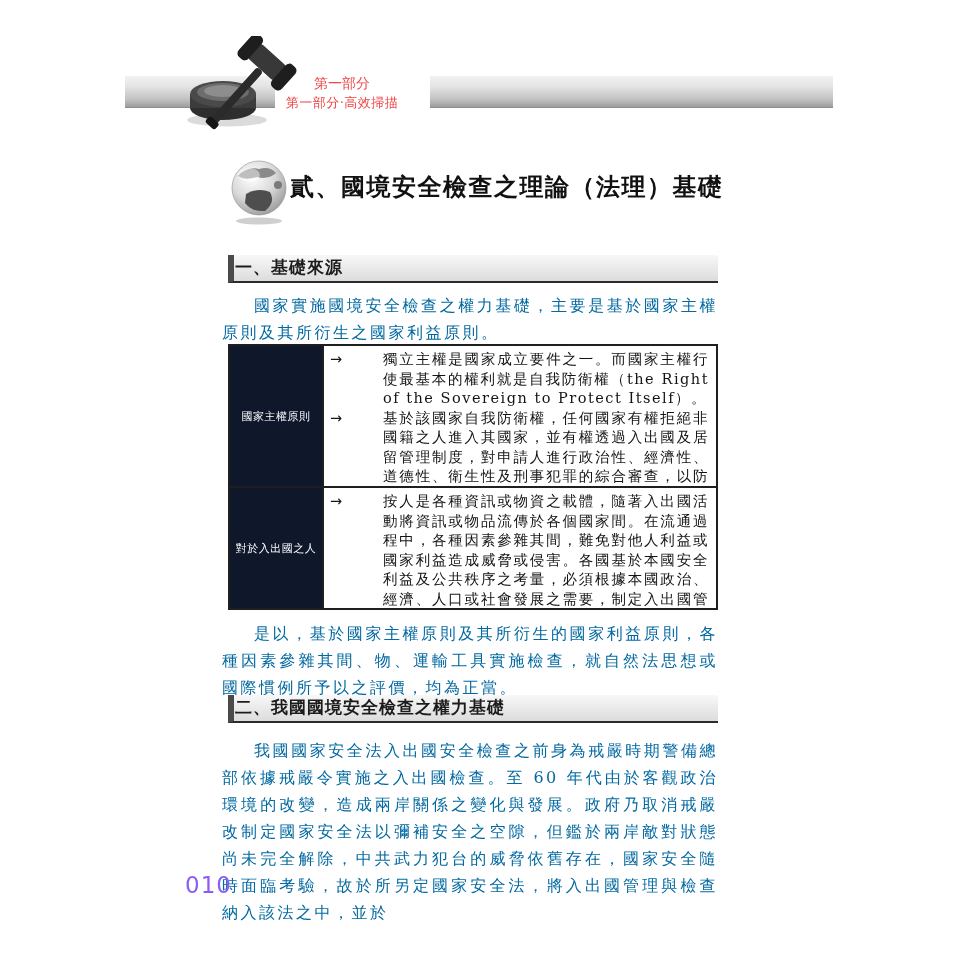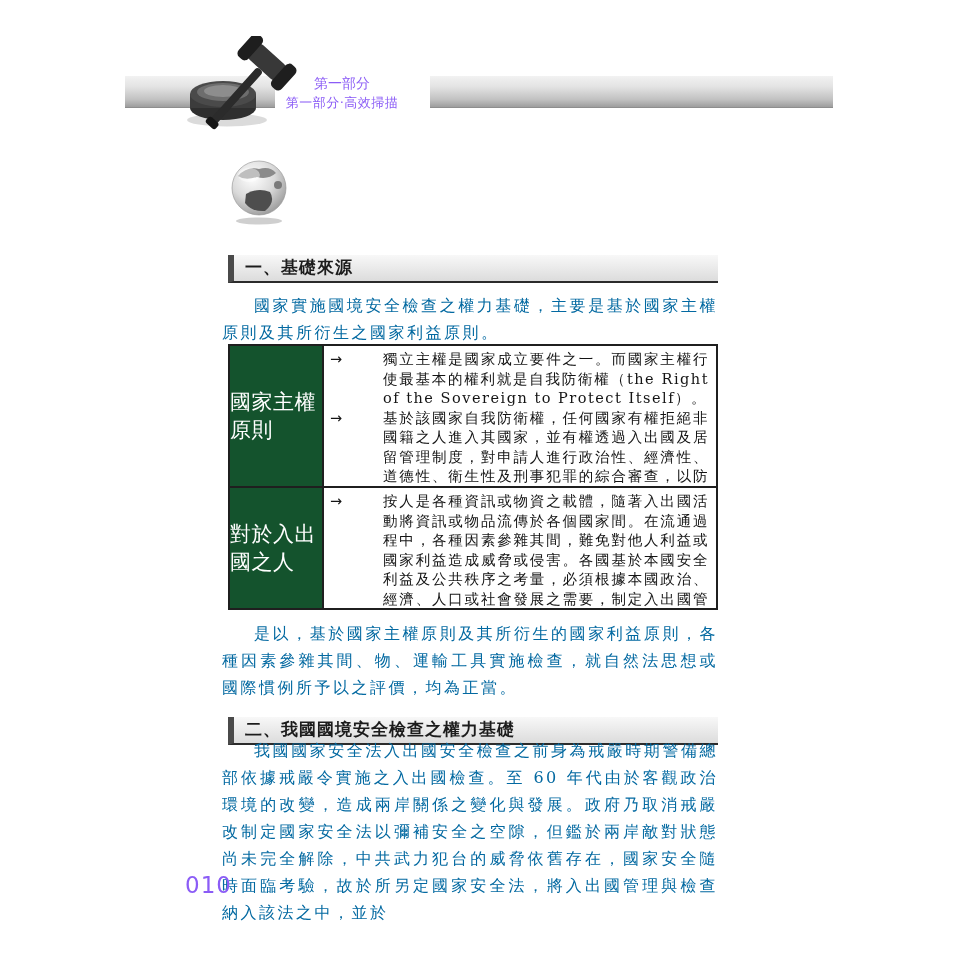--- a/index.html
+++ b/index.html
@@ -7,57 +7,57 @@
   body { position: relative; font-family: "DejaVu Sans", "Liberation Sans", sans-serif; color: #222; }
 
   
   .hdr-bar { position: absolute; height: 32px; top: 76px;
     background: linear-gradient(to bottom, #f2f2f2 0%, #e3e3e3 35%, #c2c2c2 75%, #9d9d9d 100%);
     border-bottom: 1px solid #8d8d8d; }
   .hdr-bar.left  { left: 125px; width: 150px; }
   .hdr-bar.right { left: 430px; width: 403px; }
   .gavel-wrap { position: absolute; left: 163px; top: 36px; width: 180px; height: 112px; }
   .hdr-text { position: absolute; left: 276px; top: 73px; width: 132px;
-    text-align: center; line-height: 20px; color: #8b5cf6; }
+    text-align: center; line-height: 20px; color: #ef4444; }
   .hdr-text .l1 { font-size: 14px; }
   .hdr-text .l2 { font-size: 13px; letter-spacing: 0.5px; }
 
   
   .title-row { position: absolute; left: 228px; top: 156px; width: 640px; height: 70px; }
   .globe-wrap { position: absolute; left: 2px; top: 2px; width: 60px; height: 68px; }
   .chapter-title { position: absolute; left: 62px; top: 14px; width: 560px;
     font-size: 24px; font-weight: bold; letter-spacing: 1.5px; color: #111; line-height: 34px; }
 
   
   .sec-bar { position: absolute; left: 228px; width: 490px; height: 28px;
     background: linear-gradient(to bottom, #f8f8f8, #dcdcdc);
     border-left: 6px solid #4a4a4a; border-bottom: 2px solid #2b2b2b;
     font-size: 17px; font-weight: bold; color: #1c1c1c;
-    line-height: 25px; padding-left: 11px; letter-spacing: 1px; }
+    line-height: 25px; padding-left: 1px; letter-spacing: 1px; }
   .sec-bar.s1 { top: 255px; }
-  .sec-bar.s2 { top: 717px; }
+  .sec-bar.s2 { top: 695px; }
 
   
   .para { position: absolute; left: 222px; width: 496px;
     font-family: "DejaVu Serif", "Liberation Serif", serif;
     font-size: 16px; line-height: 27px; letter-spacing: 2.5px;
     text-align: justify; color: #0369a1; text-indent: 2em; }
   .para.p1 { top: 292px; }
   .para.p2 { top: 620px; }
   .para.p3 { top: 737px; }
 
   
   .ptable { position: absolute; left: 228px; top: 344px; width: 490px;
     border: 2px solid #1f1f1f; background: #fff; }
   .prow { display: flex; overflow: hidden; }
   .prow.r1 { height: 140px; }
   .prow.r2 { height: 122px; border-top: 2px solid #1f1f1f; }
-  .pcell-label { flex: 0 0 94px; background: #14532d; color: #ffffff;
+  .pcell-label { flex: 0 0 94px; background: #0f172a; color: #ffffff;
     display: flex; align-items: center; justify-content: center;
-    font-size: 21px; letter-spacing: 0.5px; border-right: 2px solid #1f1f1f; }
+    font-size: 11px; letter-spacing: 0.5px; border-right: 2px solid #1f1f1f; }
   .prow.r1 .pcell-label { border-bottom: 2px solid #ffffff; margin-bottom: -2px; }
   .pcell-body { flex: 1; padding: 4px 7px 3px 6px;
     font-family: "DejaVu Serif", "Liberation Serif", serif;
     font-size: 14.5px; line-height: 19.5px; color: #141414; overflow: hidden; }
   .pitem { display: flex; }
   .pitem .arrow { flex: 0 0 17px; font-family: "DejaVu Sans", sans-serif; }
   .pitem .ptext { flex: 1; text-align: justify; letter-spacing: 1.5px; margin-left: 36px; }
 
   
   .page-num { position: absolute; left: 185px; top: 872px;
@@ -103,20 +103,21 @@
         </radialGradient>
       </defs>
       <ellipse cx="29" cy="63" rx="23" ry="3.5" fill="#cfcfcf"></ellipse>
       <circle cx="29" cy="30" r="27" fill="url(#gGlobe)" stroke="#8f8f8f" stroke-width="0.6"></circle>
       <path d="M8,18 Q17,8 29,11 Q40,8 46,15 Q38,22 27,19 Q15,23 8,18 Z" fill="#8a8a8a"></path>
       <path d="M16,36 Q28,29 40,34 Q46,44 35,53 Q22,54 15,45 Z" fill="#4e4e4e"></path>
       <circle cx="48" cy="27" r="4" fill="#7a7a7a"></circle>
       <ellipse cx="19" cy="17" rx="11" ry="7" fill="#ffffff" opacity="0.45"></ellipse>
     </svg>
   </div>
+  <div class="chapter-title">貳、國境安全檢查之理論（法理）基礎</div>
 </div>
 
 <div class="sec-bar s1">一、基礎來源</div>
 
 <p class="para p1">國家實施國境安全檢查之權力基礎，主要是基於國家主權原則及其所衍生之國家利益原則。</p>
 
 <div class="ptable">
   <div class="prow r1">
     <div class="pcell-label">國家主權原則</div>
     <div class="pcell-body">

